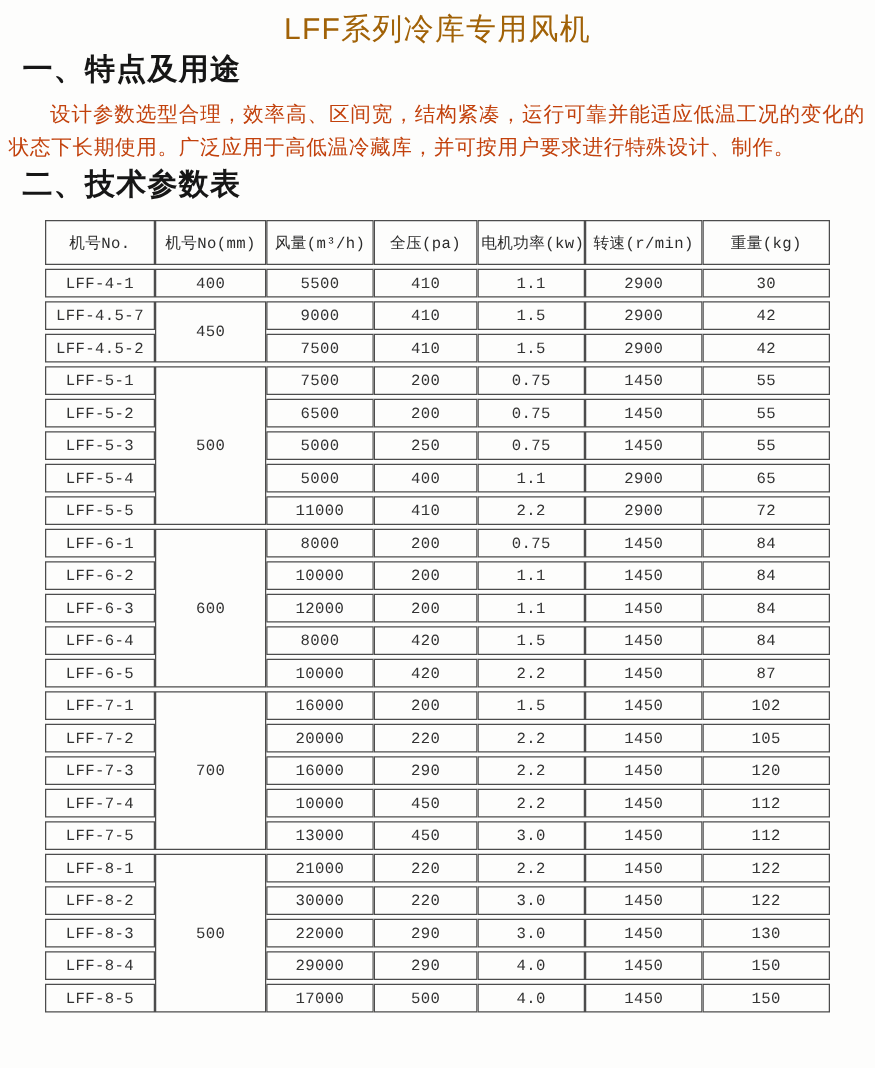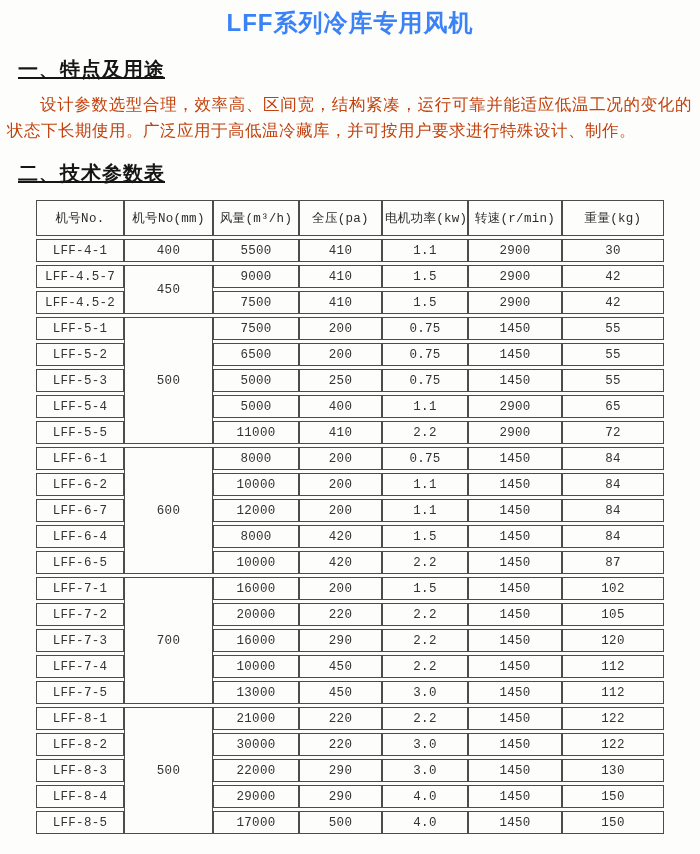--- a/index.html
+++ b/index.html
@@ -11,31 +11,30 @@
     margin: 0 auto;
     background: #fdfdfc;
     overflow: hidden;
     font-family: "Liberation Sans", sans-serif;
     color: #1f1f1f;
   }
   .doc-title {
     margin: 7px 0 0 0;
     text-align: center;
     font-size: 24px;
-    font-weight: bold;
+    font-weight: normal;
     letter-spacing: 1px;
-    color: #3b82f6;
+    color: #a16207;
   }
   .section-heading {
-    margin: 17px 0 0 18px;
-    font-size: 20px;
+    margin: 0 0 0 18px;
+    font-size: 24px;
     font-weight: bold;
     letter-spacing: 1px;
     color: #161616;
-    text-decoration: underline;
   }
   .body-paragraph {
     margin: 9px 8px 0 7px;
     font-size: 16.5px;
     line-height: 25.5px;
     text-align: justify;
     text-indent: 2em;
     letter-spacing: 0.5px;
     color: #c2410c;
   }
@@ -186,21 +185,21 @@
         </tr>
         <tr>
           <td>LFF-6-2</td>
           <td>10000</td>
           <td>200</td>
           <td>1.1</td>
           <td>1450</td>
           <td>84</td>
         </tr>
         <tr>
-          <td>LFF-6-7</td>
+          <td>LFF-6-3</td>
           <td>12000</td>
           <td>200</td>
           <td>1.1</td>
           <td>1450</td>
           <td>84</td>
         </tr>
         <tr>
           <td>LFF-6-4</td>
           <td>8000</td>
           <td>420</td>

